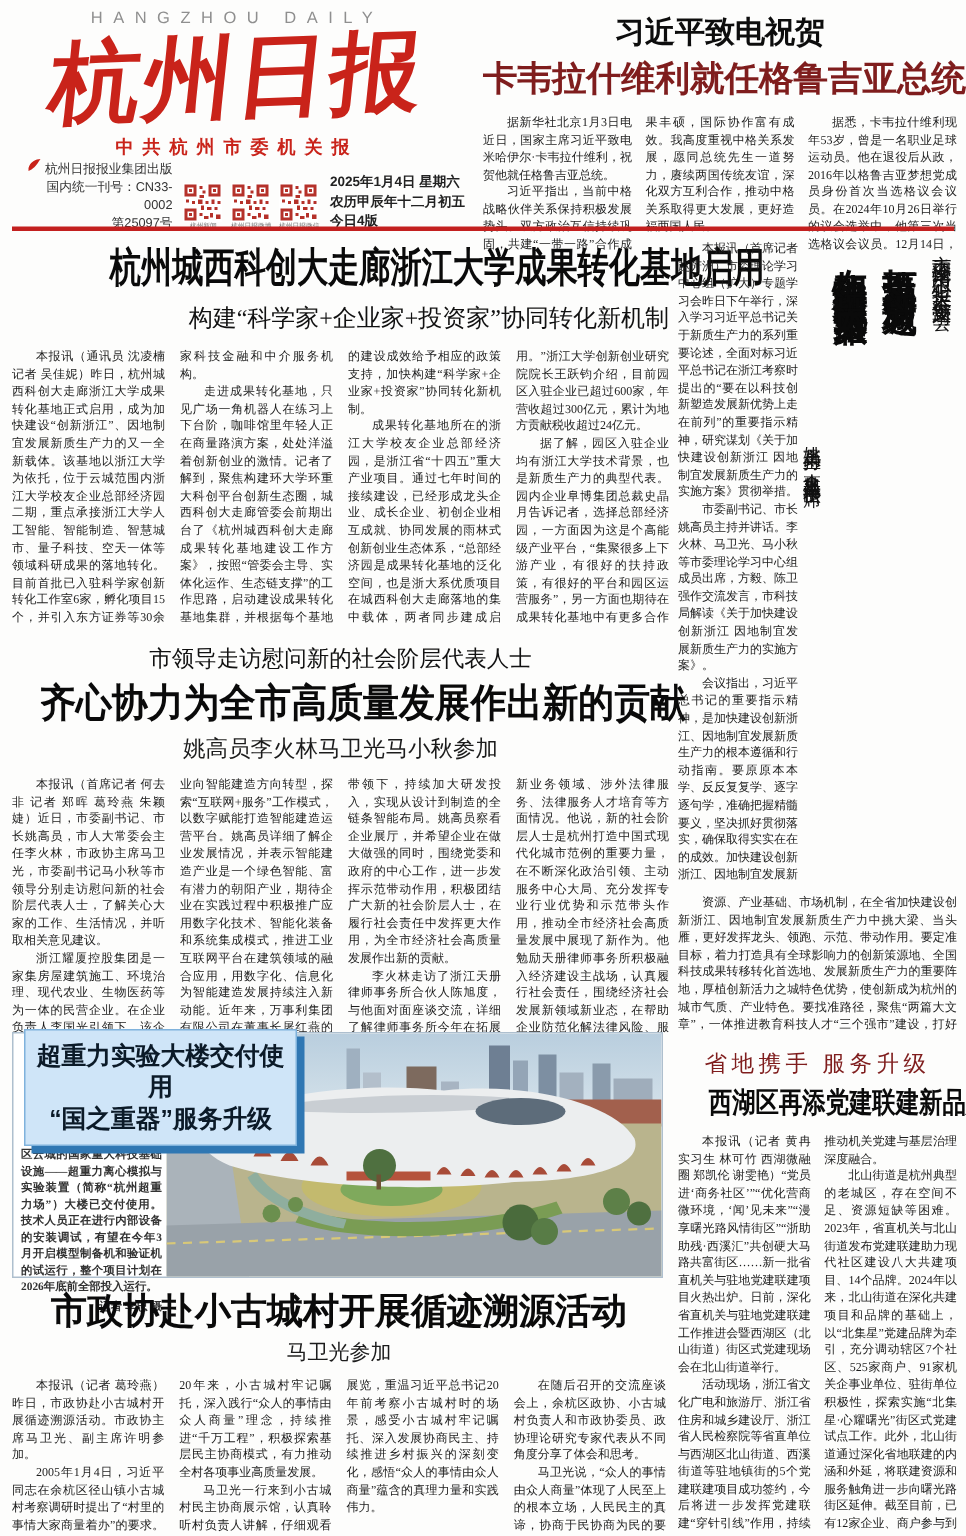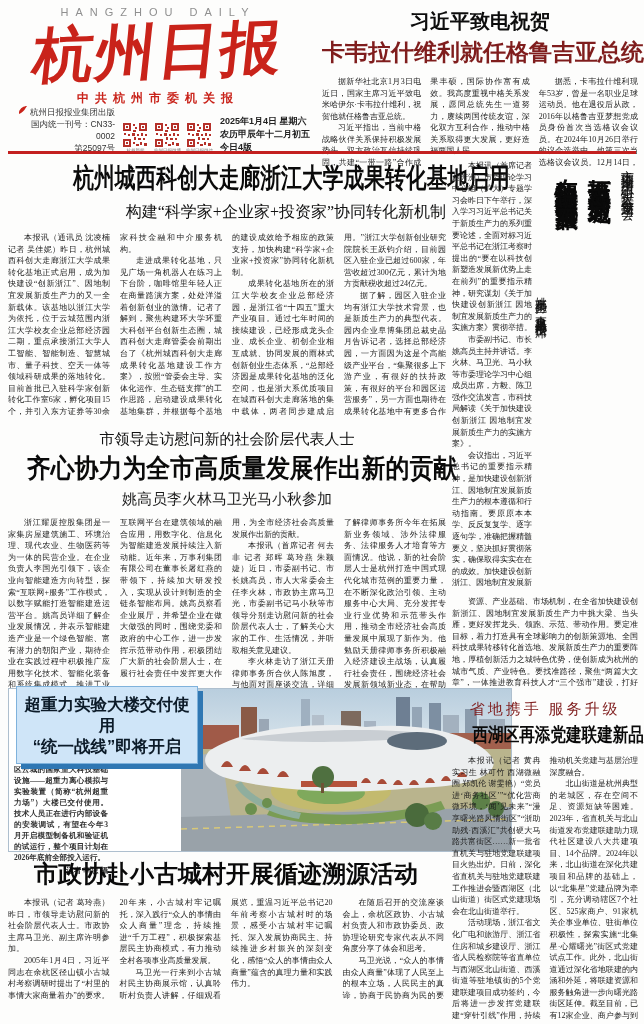--- a/index.html
+++ b/index.html
@@ -42,21 +42,21 @@
 
   
   .art2 { position:absolute; left:8px; top:430px; width:438px; }
   .art2 .kicker { font-size:15px; text-align:center; color:#111; }
   .art2 .hl { text-align:center; white-space:nowrap; margin-top:2px; }
   .art2 .hl span { display:inline-block; font-family:"Liberation Sans",sans-serif; font-weight:bold; font-size:26px; transform:scaleX(0.92); color:#0a0a0a; }
   .art2 .sub { font-size:15px; text-align:center; margin-top:4px; }
   .art2 .cols { margin-top:8px; height:176px; column-count:4; column-gap:10px; }
 
   
-  .photo-mod { position:absolute; left:8px; top:688px; width:504px; height:164px; border:1px solid #aebfce; background:#fff; }
+  .photo-mod { position:absolute; left:8px; top:688px; width:434px; height:164px; border:1px solid #aebfce; background:#fff; }
   .photo-svg { position:absolute; right:0; top:0; width:330px; height:162px; }
   .photo-caption { position:absolute; left:0; top:62px; width:104px; padding:2px 5px; font-size:7.6px; line-height:11px; text-align:justify; font-weight:bold; color:#333; }
   .photo-credit { text-align:right; margin-top:2px; }
   .photo-title { position:absolute; left:7px; top:-3px; width:182px; padding:7px 4px 6px; background:#cfe5f8; border:1px solid #7fb2dc; box-shadow:5px 5px 0 #2f77b3; text-align:center; z-index:3; }
   .photo-title div { font-family:"Liberation Sans",sans-serif; font-weight:bold; font-size:16.5px; line-height:21px; color:#0b1a28; }
 
   
   .art3 { position:absolute; left:8px; top:858px; width:436px; }
   .art3 .hl { text-align:center; font-family:"Liberation Sans",sans-serif; font-weight:bold; font-size:24px; color:#0a0a0a; }
   .art3 .sub { font-size:14px; text-align:center; margin-top:3px; }
@@ -184,22 +184,22 @@
       <p class="bp">据了解，园区入驻企业均有浙江大学技术背景，也是新质生产力的典型代表。园内企业阜博集团总裁史晶月告诉记者，选择总部经济园，一方面因为这是个高能级产业平台，“集聚很多上下游产业，有很好的扶持政策，有很好的平台和园区运营服务”，另一方面也期待在成果转化基地中有更多合作和发展。“阜博的核心是技术，搭建MAX数字内容资产贸易平台，驱动文化数字资产应用和交易，阜博最早的核心技术就来源于浙大，我们期待未来有更多的浙大力量聚木成林，推动数字文化贸易发展。”</p>
 
     </div>
   </div>
 
   <div class="art2">
     <div class="kicker">市领导走访慰问新的社会阶层代表人士</div>
     <div class="hl"><span>齐心协力为全市高质量发展作出新的贡献</span></div>
     <div class="sub">姚高员李火林马卫光马小秋参加</div>
     <div class="cols">
+      <p class="bp">本报讯（首席记者 何去非 记者 郑晖 葛玲燕 朱颖婕）近日，市委副书记、市长姚高员，市人大常委会主任李火林，市政协主席马卫光，市委副书记马小秋等市领导分别走访慰问新的社会阶层代表人士，了解关心大家的工作、生活情况，并听取相关意见建议。</p>
       <p class="bp">浙江耀厦控股集团是一家集房屋建筑施工、环境治理、现代农业、生物医药等为一体的民营企业。在企业负责人李国光引领下，该企业向智能建造方向转型，探索“互联网+服务”工作模式，以数字赋能打造智能建造运营平台。姚高员详细了解企业发展情况，并表示智能建造产业是一个绿色智能、富有潜力的朝阳产业，期待企业在实践过程中积极推广应用数字化技术、智能化装备和系统集成模式，推进工业互联网平台在建筑领域的融合应用，用数字化、信息化为智能建造发展持续注入新动能。近年来，万事利集团有限公司在董事长屠红燕的带领下，持续加大研发投入，实现从设计到制造的全链条智能布局。姚高员察看企业展厅，并希望企业在做大做强的同时，围绕党委和政府的中心工作，进一步发挥示范带动作用，积极团结广大新的社会阶层人士，在履行社会责任中发挥更大作用，为全市经济社会高质量发展作出新的贡献。</p>
-      <p class="bp">本报讯（首席记者 何去非 记者 郑晖 葛玲燕 朱颖婕）近日，市委副书记、市长姚高员，市人大常委会主任李火林，市政协主席马卫光，市委副书记马小秋等市领导分别走访慰问新的社会阶层代表人士，了解关心大家的工作、生活情况，并听取相关意见建议。</p>
       <p class="bp">李火林走访了浙江天册律师事务所合伙人陈旭度，与他面对面座谈交流，详细了解律师事务所今年在拓展新业务领域、涉外法律服务、法律服务人才培育等方面情况。他说，新的社会阶层人士是杭州打造中国式现代化城市范例的重要力量，在不断深化政治引领、主动服务中心大局、充分发挥专业行业优势和示范带头作用，推动全市经济社会高质量发展中展现了新作为。他勉励天册律师事务所积极融入经济建设主战场，认真履行社会责任，围绕经济社会发展新领域新业态，在帮助企业防范化解法律风险、服务企业上市、助推企业转型升级等方面，不断拓展法律服务的内涵和外延。他们嘱咐属地政府和相关部门要强化保障支持，主动帮助协调解决发展中的困难问题，不断增强新的社会阶层人士的发展信心，为他们发挥优势作用提供舞台、创造机会。</p>
 
     </div>
   </div>
 
   <div class="photo-mod">
     <svg class="photo-svg" viewBox="0 0 330 162" preserveAspectRatio="none">
       <defs>
         <linearGradient id="sky" x1="0" y1="0" x2="0" y2="1">
           <stop offset="0" stop-color="#b9cede"></stop>
@@ -244,32 +244,33 @@
         <rect x="140" y="94" width="3" height="10" fill="#6e5235"></rect>
       <circle cx="236" cy="126" r="12" fill="#4a6b3c"></circle>
         <circle cx="252" cy="132" r="9" fill="#587c46"></circle>
       <circle cx="300" cy="112" r="9" fill="#5d8048"></circle>
         <circle cx="315" cy="120" r="8" fill="#4f7040"></circle>
       <circle cx="70" cy="120" r="6" fill="#6b8f4e"></circle>
         <circle cx="86" cy="114" r="5" fill="#6b8f4e"></circle>
     </svg>
     <div class="photo-title">
       <div>超重力实验大楼交付使用</div>
-      <div>“统一战线”即将开启</div>
+      <div>“国之重器”服务升级</div>
     </div>
     <div class="photo-caption">
       <p class="bp">1月3日，位于杭州余杭区云城的国家重大科技基础设施——超重力离心模拟与实验装置（简称“杭州超重力场”）大楼已交付使用。技术人员正在进行内部设备的安装调试，有望在今年3月开启模型制备机和验证机的试运行，整个项目计划在2026年底前全部投入运行。</p>
       <div class="photo-credit">记者 李忠 摄</div>
     </div>
   </div>
 
   <div class="art3">
     <div class="hl">市政协赴小古城村开展循迹溯源活动</div>
+    <div class="sub">马卫光参加</div>
     <div class="cols">
-      <p class="bp">本报讯（记者 葛玲燕）昨日，市领导走访慰问新的社会阶层代表人士。市政协主席马卫光、副主席许明参加。</p>
+      <p class="bp">本报讯（记者 葛玲燕）昨日，市政协赴小古城村开展循迹溯源活动。市政协主席马卫光、副主席许明参加。</p>
       <p class="bp">2005年1月4日，习近平同志在余杭区径山镇小古城村考察调研时提出了“村里的事情大家商量着办”的要求。20年来，小古城村牢记嘱托，深入践行“众人的事情由众人商量”理念，持续推进“千万工程”，积极探索基层民主协商模式，有力推动全村各项事业高质量发展。</p>
       <p class="bp">马卫光一行来到小古城村民主协商展示馆，认真聆听村负责人讲解，仔细观看展览，重温习近平总书记20年前考察小古城村时的场景，感受小古城村牢记嘱托、深入发展协商民主、持续推进乡村振兴的深刻变化，感悟“众人的事情由众人商量”蕴含的真理力量和实践伟力。</p>
       <p class="bp">在随后召开的交流座谈会上，余杭区政协、小古城村负责人和市政协委员、政协理论研究专家代表从不同角度分享了体会和思考。</p>
       <p class="bp">马卫光说，“众人的事情由众人商量”体现了人民至上的根本立场，人民民主的真谛，协商于民协商为民的要求，共建共治共享的原则和优秀传统文化的传承。人民政协作为社会主义协商民主的重要渠道和专门协商机构，要深入学习贯彻习近平总书记关于加强和改进人民政协工作的重要思想，习近平总书记在庆祝人民政协成立75周年大会上的重要讲话精神，深刻领会“众人的事情由众人商量”的深刻内涵和精髓要义，坚持党的领导、统一战线、协商民主有机结合，守正创新走在前，实践实干当示范，更好发挥政协协商在发展全过程人民民主中的独特优势和作用。要深入挖掘好、守护好、传承好习近平总书记重要要求蕴涵的宝贵财富，进一步加强相关理论和实践问题研究阐释。深化完善政协协商民主机制，推进政协协商与基层协商有效衔接，推动协商民主广泛多层制度化发展。不断提升协商质效，推进协商议政与凝聚共识一体贯通，在建言助力“挑大梁、当头雁”、高质量发展建设共同富裕示范区、打造中国式现代化城市范例中发挥更大作用，贡献智慧力量。</p>
     </div>
   </div>
 
   <div class="r1">
     <div class="r1-top">
       <div class="r1-col1">

